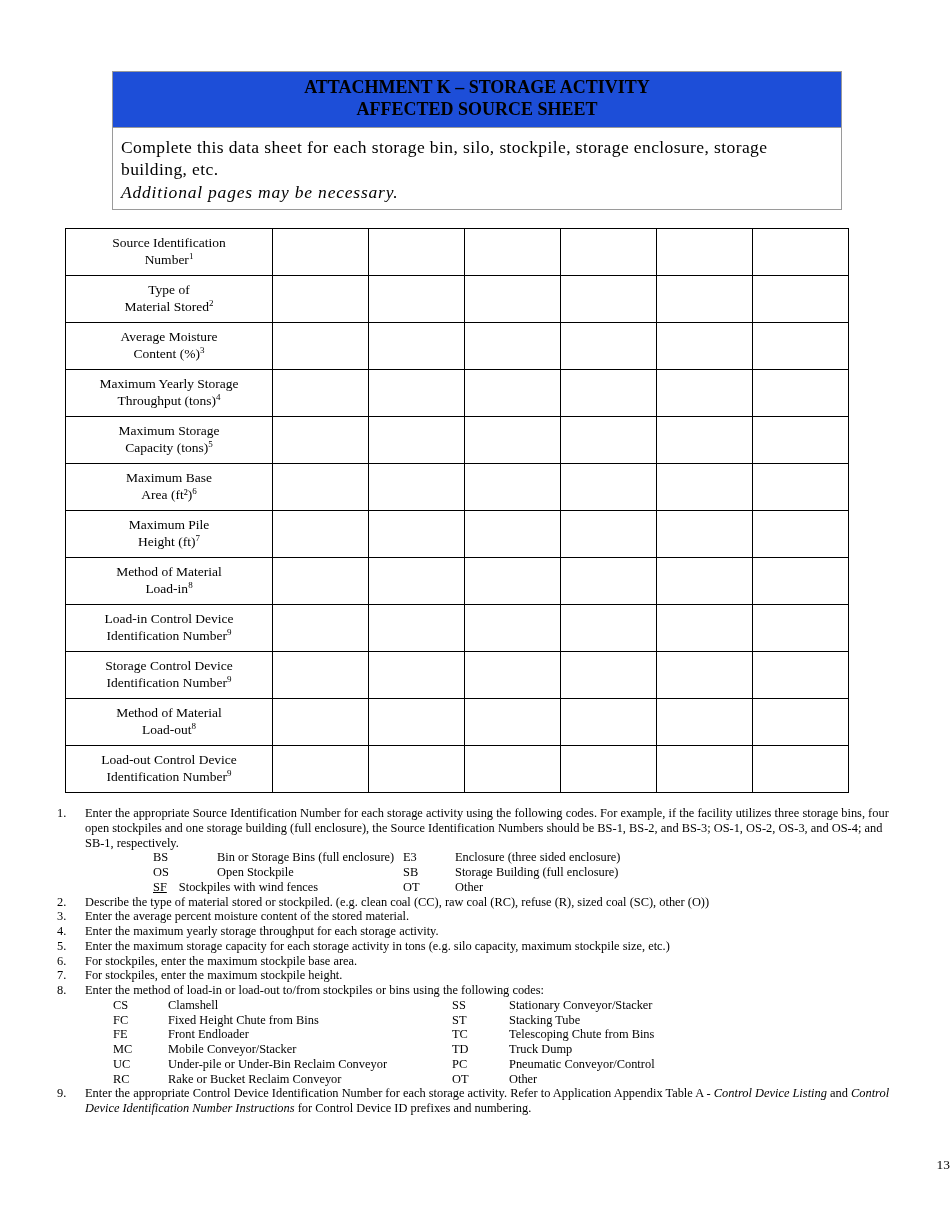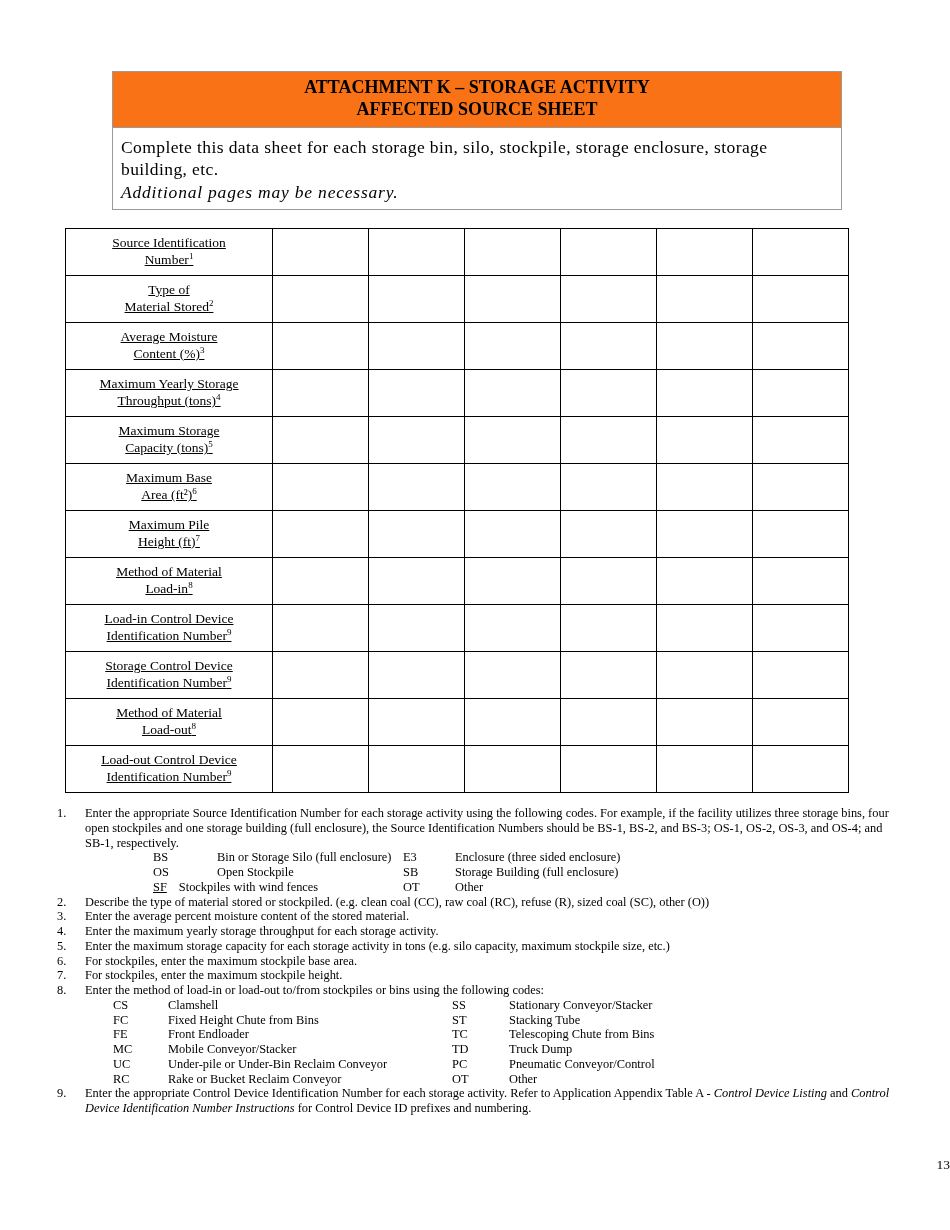--- a/index.html
+++ b/index.html
@@ -8,21 +8,21 @@
     width: 950px; height: 1230px;
     background: #ffffff;
     font-family: "Liberation Serif", serif;
     color: #000;
   }
   .page { position: relative; width: 950px; height: 1230px; overflow: hidden; background:#fff; }
 
   
   .header-wrap { position: absolute; left: 112px; top: 71px; width: 730px; }
   .title-bar {
-    background: #f97316;
+    background: #1d4ed8;
     border: 1px solid #9a9a9a;
     text-align: center;
     font-weight: bold;
     font-size: 18px;
     line-height: 1.22;
     padding: 5px 4px 6px 4px;
   }
   .instr-box {
     border: 1px solid #9a9a9a;
     border-top: none;
@@ -40,21 +40,20 @@
     border-collapse: collapse;
     table-layout: fixed;
   }
   .sheet-table td { border: 1px solid #000; height: 47px; padding: 0; }
   .sheet-table td.label {
     width: 207px;
     text-align: center;
     font-size: 13.5px;
     line-height: 1.25;
     padding: 2px 8px;
-    text-decoration: underline;
   }
   .sheet-table td.cell { width: 96px; background: #fff; }
   sup { font-size: 9px; line-height: 0; vertical-align: super; }
 
   
   .footnotes {
     position: absolute; left: 57px; top: 806px; width: 838px;
     font-size: 12.4px; line-height: 1.19;
   }
   .fn { display: flex; align-items: flex-start; }
@@ -201,21 +200,21 @@
   </table>
 
   <div class="footnotes">
 
     <div class="fn">
       <div class="fn-num">1.</div>
       <div class="fn-body">
         <div>Enter the appropriate Source Identification Number for each storage activity using the following codes. For example, if the facility utilizes three storage bins, four open stockpiles and one storage building (full enclosure), the Source Identification Numbers should be BS-1, BS-2, and BS-3; OS-1, OS-2, OS-3, and OS-4; and SB-1, respectively.</div>
         <div class="codes1">
           <span>BS</span>
-            <span>Bin or Storage Silo (full enclosure)</span>
+            <span>Bin or Storage Bins (full enclosure)</span>
             <span>E3</span>
             <span>Enclosure (three sided enclosure)</span>
           <span>OS</span>
             <span>Open Stockpile</span>
             <span>SB</span>
             <span>Storage Building (full enclosure)</span>
           <span class="span2"><span class="sf-code">SF</span><span>Stockpiles with wind fences</span></span>
             <span>OT</span>
             <span>Other</span>
         </div>

